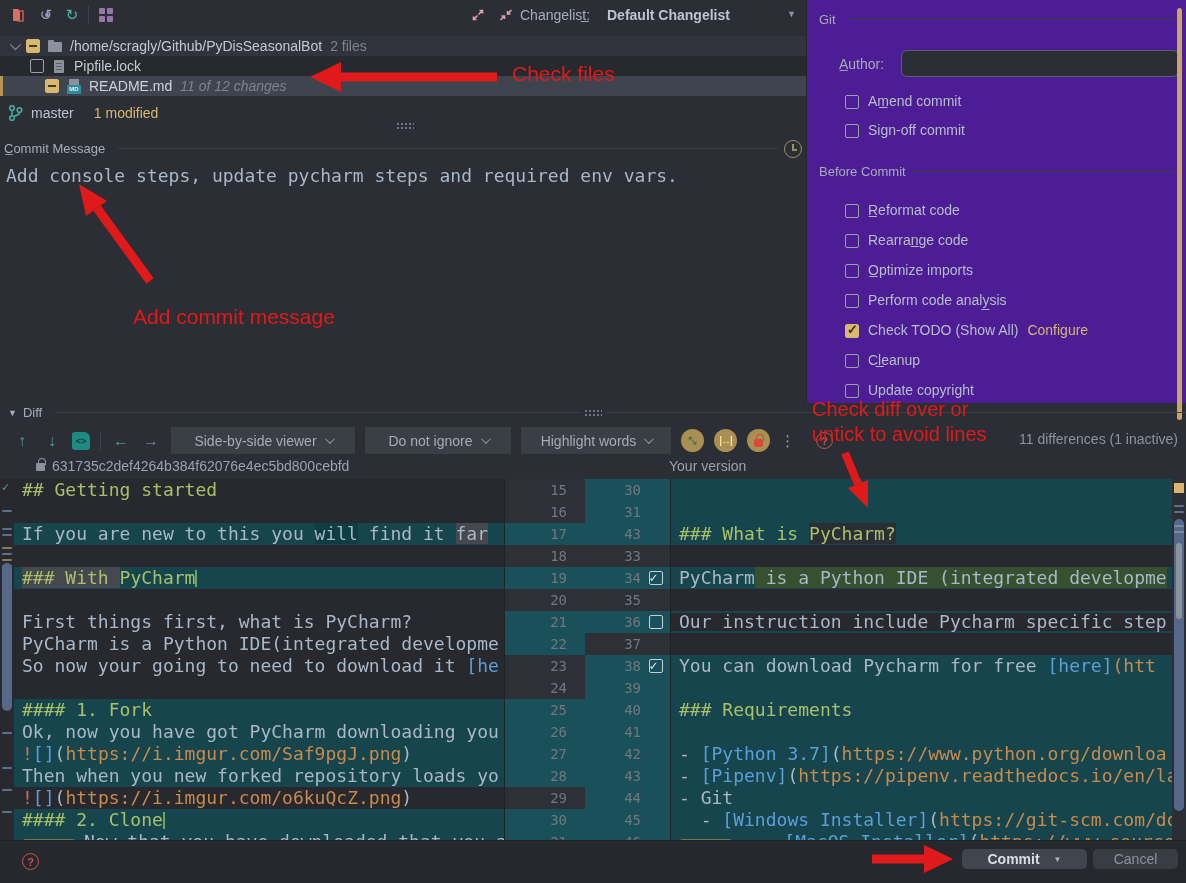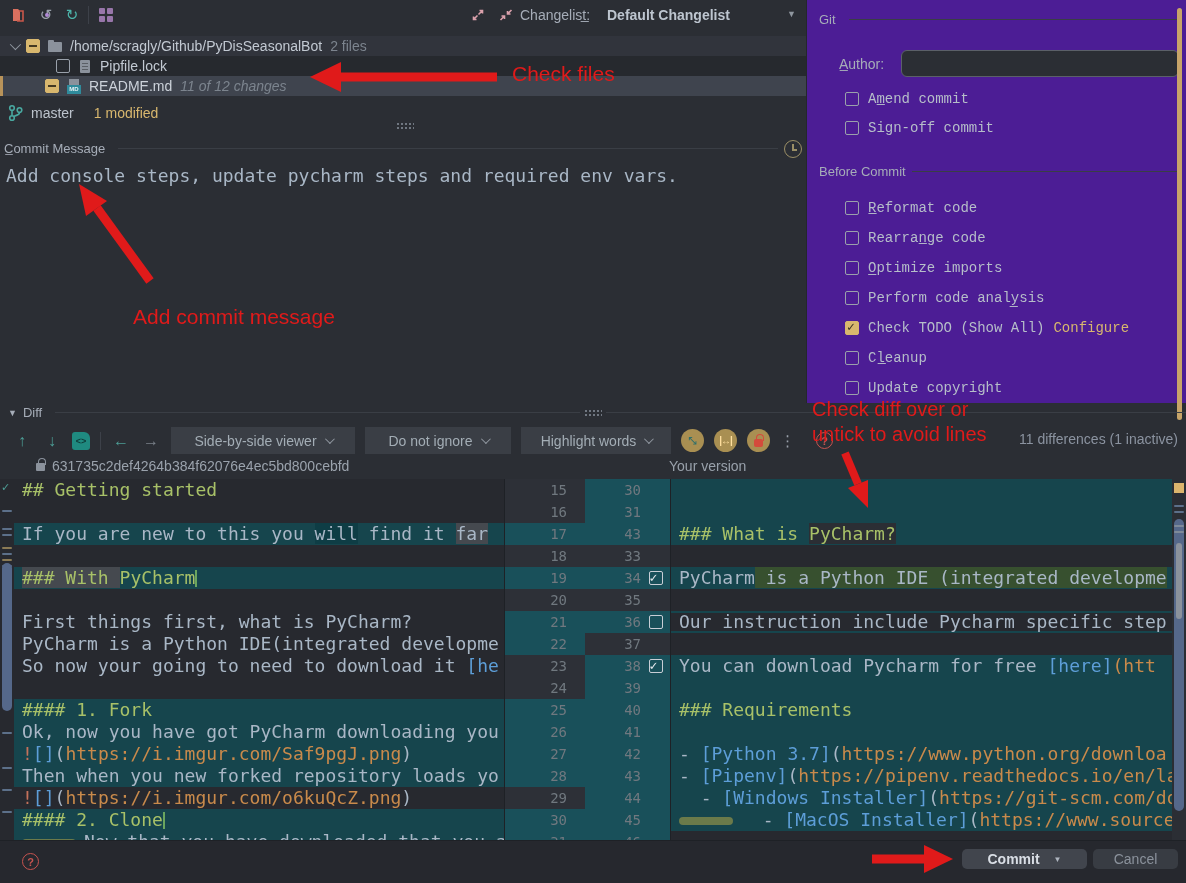--- a/index.html
+++ b/index.html
@@ -53,21 +53,21 @@
   .cm-label { position:absolute; left:4px; top:141px; color:#a6adb8; font-size:13px; }
   .cm-text { position:absolute; left:6px; top:165px; font-family:"DejaVu Sans Mono", monospace; font-size:18px; color:#a9b7c6; white-space:pre; }
   .clock-ic { position:absolute; left:784px; top:140px; width:18px; height:18px; border:1.6px solid #9b8f66; border-radius:50%; }
   .clock-ic::after { content:""; position:absolute; left:7px; top:3px; width:1.6px; height:6px; background:#9b8f66; }
   .clock-ic::before { content:""; position:absolute; left:7px; top:8px; width:5px; height:1.6px; background:#9b8f66; }
 
   
   .rpanel { position:absolute; left:806px; top:0; width:380px; height:403px; background:#4c1d95; border-left:1px solid #24272c; }
   .sec-title { position:absolute; color:#a6adb8; font-size:13px; }
   .author-input { position:absolute; left:94px; top:50px; width:278px; height:27px; border:1px solid #5b6068; border-radius:6px; background:#2b2e34; color:#a9b2bc; padding:0 8px; font-family:"Liberation Sans",sans-serif; }
-  .opt-row { position:absolute; display:flex; align-items:center; gap:9px; height:20px;font-family:Liberation Mono, monospace; }
+  .opt-row { position:absolute; display:flex; align-items:flex-end; gap:9px; height:20px; }
   .opt-row .lbl { color:#b6bec9; }
   .link { color:#d8b76e; }
   .vscroll-tan { position:absolute; left:1177px; top:8px; width:5px; height:412px; background:#c7a469; border-radius:3px; }
 
   
   .diff-head-tri { color:#a6adb8; font-size:9px; }
   .dd { height:27px; border-radius:0; background:#3a3e45; color:#a3adb5; display:flex; align-items:center; justify-content:center; gap:8px; font-size:14px; flex:none; }
   .ddchev { width:7px; height:7px; border-right:1.6px solid #8f969f; border-bottom:1.6px solid #8f969f; transform:rotate(45deg) translateY(-2px); }
   .diff-toolbar { position:absolute; left:0; top:425px; width:1186px; height:31px; display:flex; align-items:center; padding-left:12px; gap:10px; }
   .dt-ic { font-size:16px; color:#4d9e96; width:20px; text-align:center; flex:none; }
@@ -170,21 +170,21 @@
 
   <div class="tree-row" style="top:36px; background:#31343c; padding-left:10px; gap:8px;">
     <span class="chev" style="transform:rotate(45deg) translateY(-2px);"></span>
     <span class="cbx indet"></span>
     <span class="ficon">
         <span class="folder"></span>
       </span>
     <span style="color:#c2c9d2;">/home/scragly/Github/PyDisSeasonalBot</span>
     <span class="meta">2 files</span>
   </div>
-  <div class="tree-row" style="top:56px; background:#26292e; padding-left:56px; gap:8px;">
+  <div class="tree-row" style="top:56px; background:#26292e; padding-left:30px; gap:8px;">
     <span class="cbx"></span>
     <span class="ficon">
         <span class="page"></span>
       </span>
     <span style="color:#c2c9d2;">Pipfile.lock</span>
   </div>
   <div class="tree-row" style="top:76px; background:#3f444e; padding-left:42px; gap:8px; border-left:3px solid #b8935a;">
     <span class="cbx indet"></span>
     <span class="ficon">
         <span class="mdicon">
@@ -449,20 +449,21 @@
         <div class="dl bg-t"><span class="c-t">PyCharm</span><span class="c-t wb-green"> is a Python IDE (integrated developme</span></div>
         <div class="dl bg-d"></div>
         <div class="dl bg-s"><span class="c-t">Our instruction include Pycharm specific step</span></div>
         <div class="dl bg-d"></div>
         <div class="dl bg-t"><span class="c-t">You can download Pycharm for free </span><span class="c-b">[here]</span><span class="c-o">(htt</span></div>
         <div class="dl bg-t"></div>
         <div class="dl bg-t"><span class="c-g">### Requirements</span></div>
         <div class="dl bg-t"></div>
         <div class="dl bg-t"><span class="c-t">- </span><span class="c-b">[Python 3.7]</span><span class="c-t">(</span><span class="c-o">https://www.python.org/downloa</span></div>
         <div class="dl bg-t"><span class="c-t">- </span><span class="c-b">[Pipenv]</span><span class="c-t">(</span><span class="c-o">https://pipenv.readthedocs.io/en/la</span></div>
+        <div class="dl bg-t"><span class="c-t">- Git</span></div>
         <div class="dl bg-t"><span class="c-t">  - </span><span class="c-b">[Windows Installer]</span><span class="c-t">(</span><span class="c-o">https://git-scm.com/do</span></div>
         <div class="dl bg-t pill"><span class="c-t">  - </span><span class="c-b">[MacOS Installer]</span><span class="c-t">(</span><span class="c-o">https://www.sourcefor</span></div>
       </div>
     <div class="rscroll">
       <span class="abs" style="left:2px; top:4px; width:10px; height:10px; background:#dbb56d;"></span>
       <span class="mark" style="top:26px;"></span>
       <span class="mark" style="top:32px;"></span>
       <span class="thumb" style="left:2px; top:40px; width:10px; height:292px;"></span>
       <span class="abs" style="left:4px; top:64px; width:6px; height:76px; background:#8b929c; border-radius:3px;"></span>
       <span class="mark" style="top:46px; background:#7e8a99;"></span>

